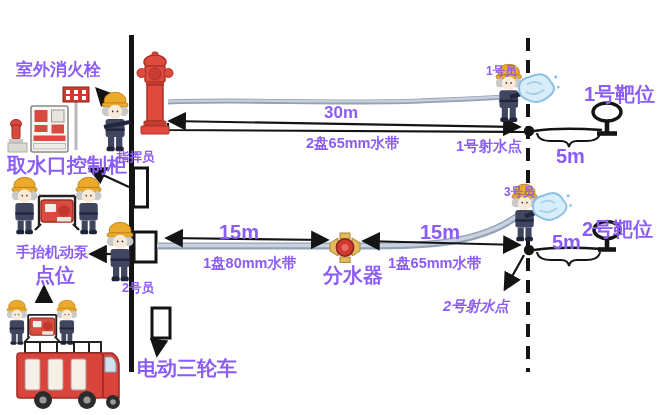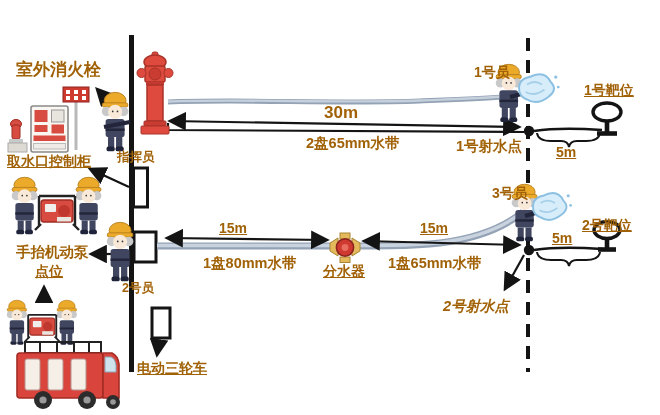--- a/index.html
+++ b/index.html
@@ -1,26 +1,26 @@
 <!DOCTYPE html>
 <html><head>
 <meta charset="utf-8">
 <style>
   html,body{margin:0;padding:0;background:#ffffff;}
   .scene{
     position:relative;width:660px;height:415px;background:#ffffff;overflow:hidden;
     font-family:"Liberation Sans","DejaVu Sans",sans-serif;color:#1a1a1a;
   }
   .scene svg.layer{position:absolute;left:0;top:0;}
-  .lbl{position:absolute;font-weight:700;white-space:nowrap;color:#a16207;line-height:1.1;}
+  .lbl{position:absolute;font-weight:700;white-space:nowrap;color:#8b5cf6;line-height:1.1;}
   .s17{font-size:17px;}
-  .s16{font-size:14px;text-decoration:underline;}
+  .s16{font-size:20px;}
   .s15{font-size:14.5px;}
   .s13{font-size:12.5px;margin-left:20px;}
-  .s12{font-size:14px;}
+  .s12{font-size:12px;margin-left:12px;}
   .two-line{line-height:18px;}
 </style>
 </head>
 <body>
 
 <div class="scene">
 
   <svg class="layer" width="660" height="415" viewBox="0 0 660 415">
     <defs>
       <marker id="m-arrow" viewBox="0 0 10 10" refX="8.5" refY="5" markerWidth="8.5" markerHeight="8.5" orient="auto-start-reverse">

